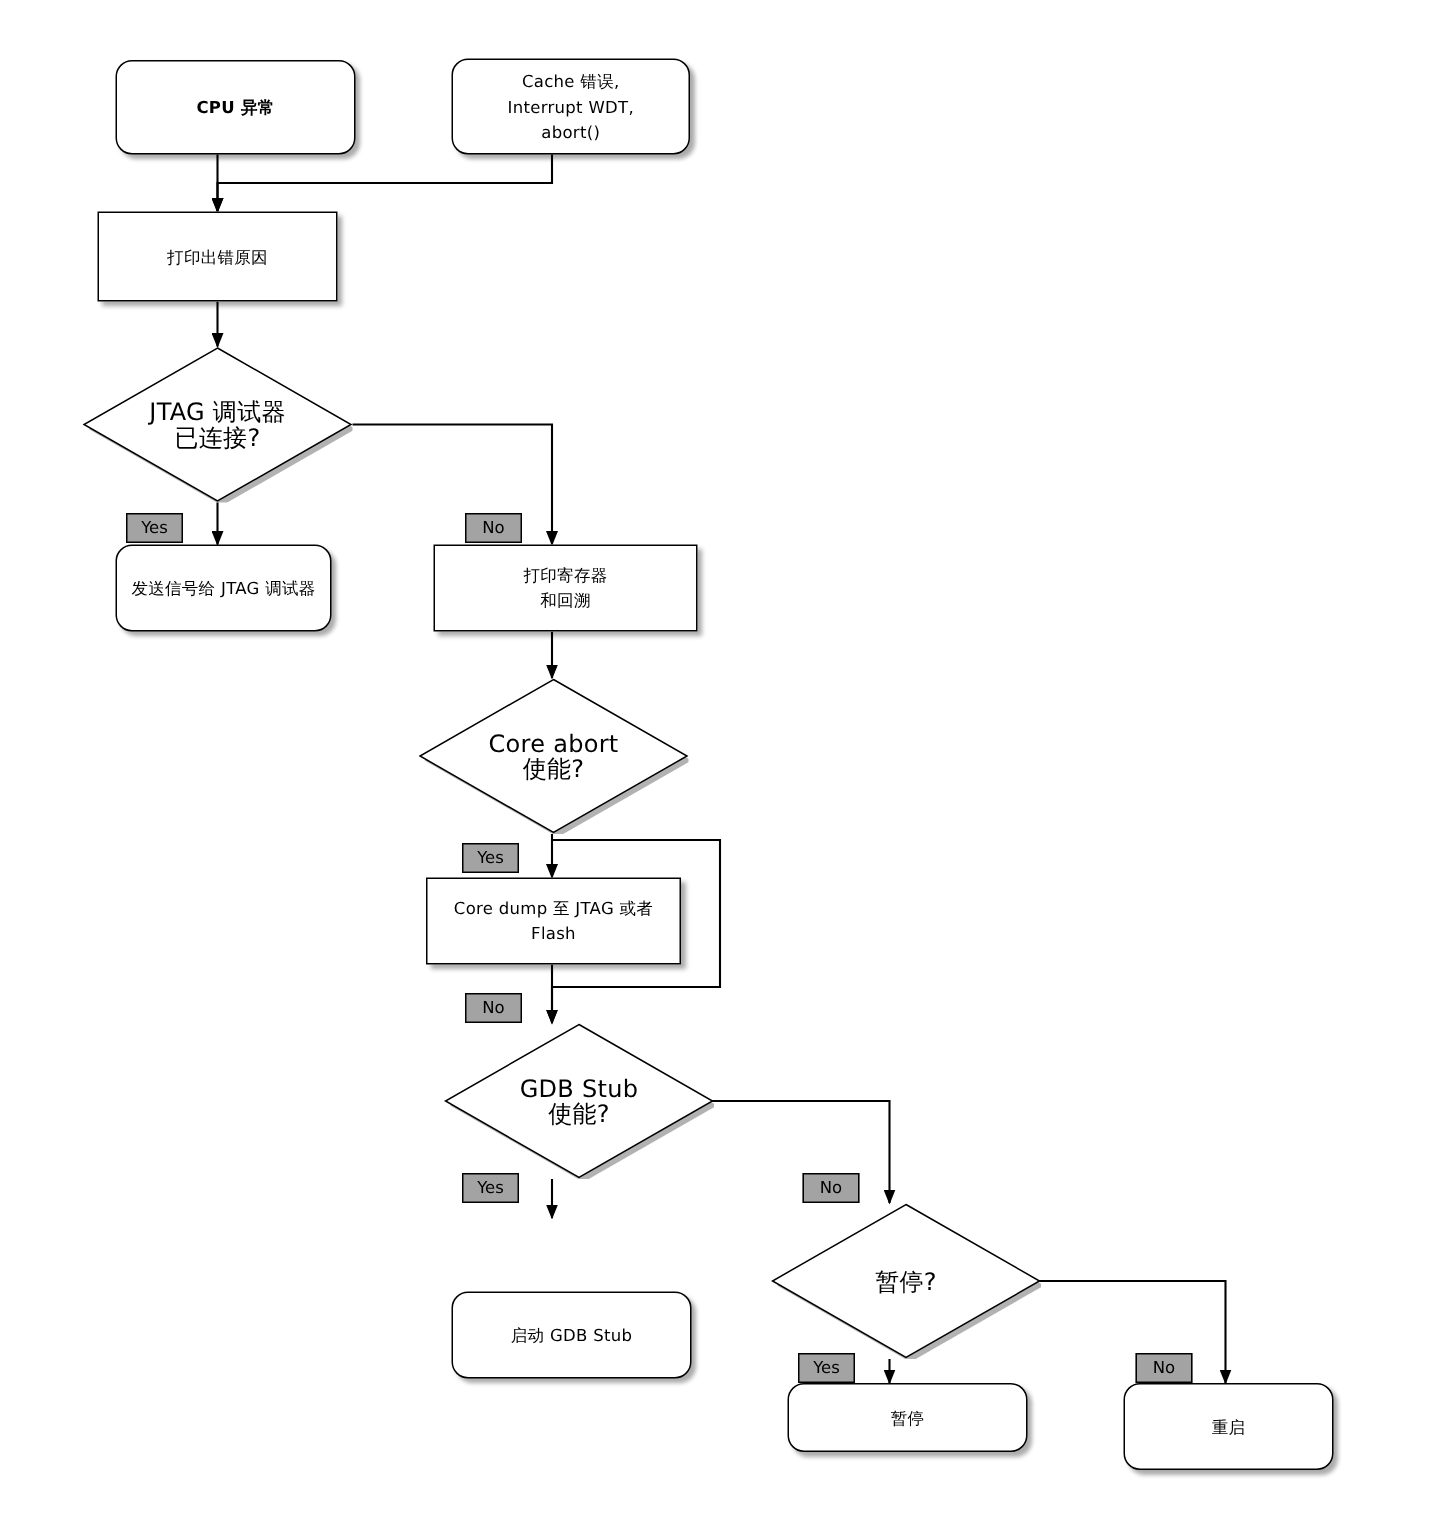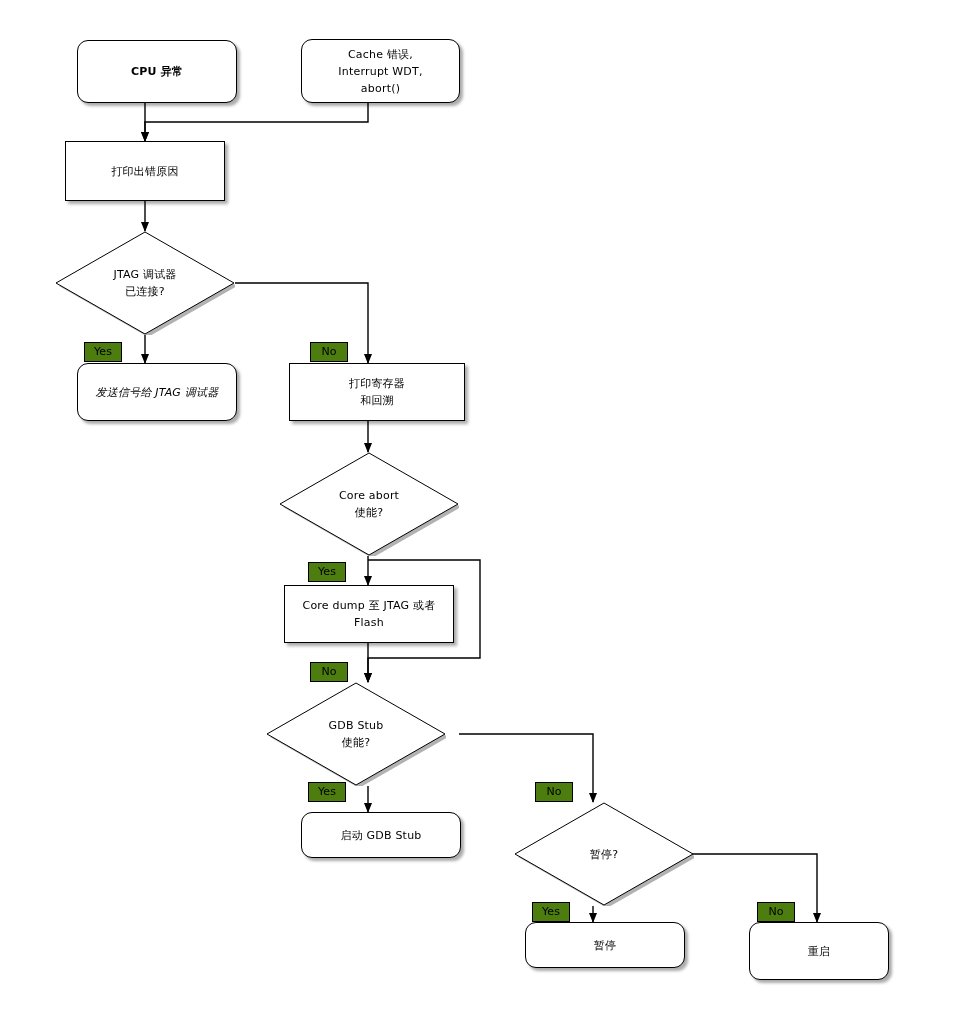--- a/index.html
+++ b/index.html
@@ -57,30 +57,30 @@
   }
   .decision .dia-text {
     position: absolute;
     left: 0; top: 0;
     width: 100%; height: 100%;
     display: flex;
     align-items: center;
     justify-content: center;
     text-align: center;
     white-space: pre-line;
-    font-size: 11px;
+    font-size: 16px;
     line-height: 17px;
     letter-spacing: 0.2px;
     color: #000000;
   }
 
   .edge-label {
     position: absolute;
     box-sizing: border-box;
-    background: #4d7c0f;
+    background: #a3a3a3;
     border: 1px solid #000000;
     color: #000000;
     font-size: 11px;
     line-height: 18px;
     height: 20px;
     min-width: 38px;
     text-align: center;
     padding: 0 5px;
     z-index: 3;
   }
@@ -126,47 +126,47 @@
         <div class="node-label">打印出错原因</div>
       </div>
       <div class="decision" style="left: 55px; top: 231px; width: 180px; height: 104px;">
         <svg class="dia-shape" viewBox="0 0 180 104">
           <path d="M93,4 L182,55 L93,106 L4,55 Z" fill="rgba(0,0,0,0.30)"></path>
           <path d="M90,1 L179,52 L90,103 L1,52 Z" fill="#ffffff" stroke="#000000" stroke-width="1"></path>
         </svg>
         <div class="dia-text">JTAG 调试器
 已连接?</div>
       </div>
-      <div class="node rounded" style="left: 65px; top: 363px; width: 160px; height: 58px; font-style: italic;">
+      <div class="node rounded" style="left: 65px; top: 363px; width: 144px; height: 58px;">
         <div class="node-label">发送信号给 JTAG 调试器</div>
       </div>
       <div class="node rect" style="left: 289px; top: 363px; width: 176px; height: 58px;">
         <div class="node-label">打印寄存器
 和回溯</div>
       </div>
       <div class="decision" style="left: 279px; top: 452px; width: 180px; height: 104px;">
         <svg class="dia-shape" viewBox="0 0 180 104">
           <path d="M93,4 L182,55 L93,106 L4,55 Z" fill="rgba(0,0,0,0.30)"></path>
           <path d="M90,1 L179,52 L90,103 L1,52 Z" fill="#ffffff" stroke="#000000" stroke-width="1"></path>
         </svg>
         <div class="dia-text">Core abort
 使能?</div>
       </div>
       <div class="node rect" style="left: 284px; top: 585px; width: 170px; height: 58px;">
         <div class="node-label">Core dump 至 JTAG 或者 Flash</div>
       </div>
-      <div class="decision" style="left: 266px; top: 682px; width: 180px; height: 104px;">
+      <div class="decision" style="left: 296px; top: 682px; width: 180px; height: 104px;">
         <svg class="dia-shape" viewBox="0 0 180 104">
           <path d="M93,4 L182,55 L93,106 L4,55 Z" fill="rgba(0,0,0,0.30)"></path>
           <path d="M90,1 L179,52 L90,103 L1,52 Z" fill="#ffffff" stroke="#000000" stroke-width="1"></path>
         </svg>
         <div class="dia-text">GDB Stub
 使能?</div>
       </div>
-      <div class="node rounded" style="left: 289px; top: 812px; width: 160px; height: 46px;">
+      <div class="node rounded" style="left: 289px; top: 861px; width: 160px; height: 58px;">
         <div class="node-label">启动 GDB Stub</div>
       </div>
       <div class="decision" style="left: 514px; top: 802px; width: 180px; height: 104px;">
         <svg class="dia-shape" viewBox="0 0 180 104">
           <path d="M93,4 L182,55 L93,106 L4,55 Z" fill="rgba(0,0,0,0.30)"></path>
           <path d="M90,1 L179,52 L90,103 L1,52 Z" fill="#ffffff" stroke="#000000" stroke-width="1"></path>
         </svg>
         <div class="dia-text">暂停?</div>
       </div>
       <div class="node rounded" style="left: 513px; top: 922px; width: 160px; height: 46px;">

